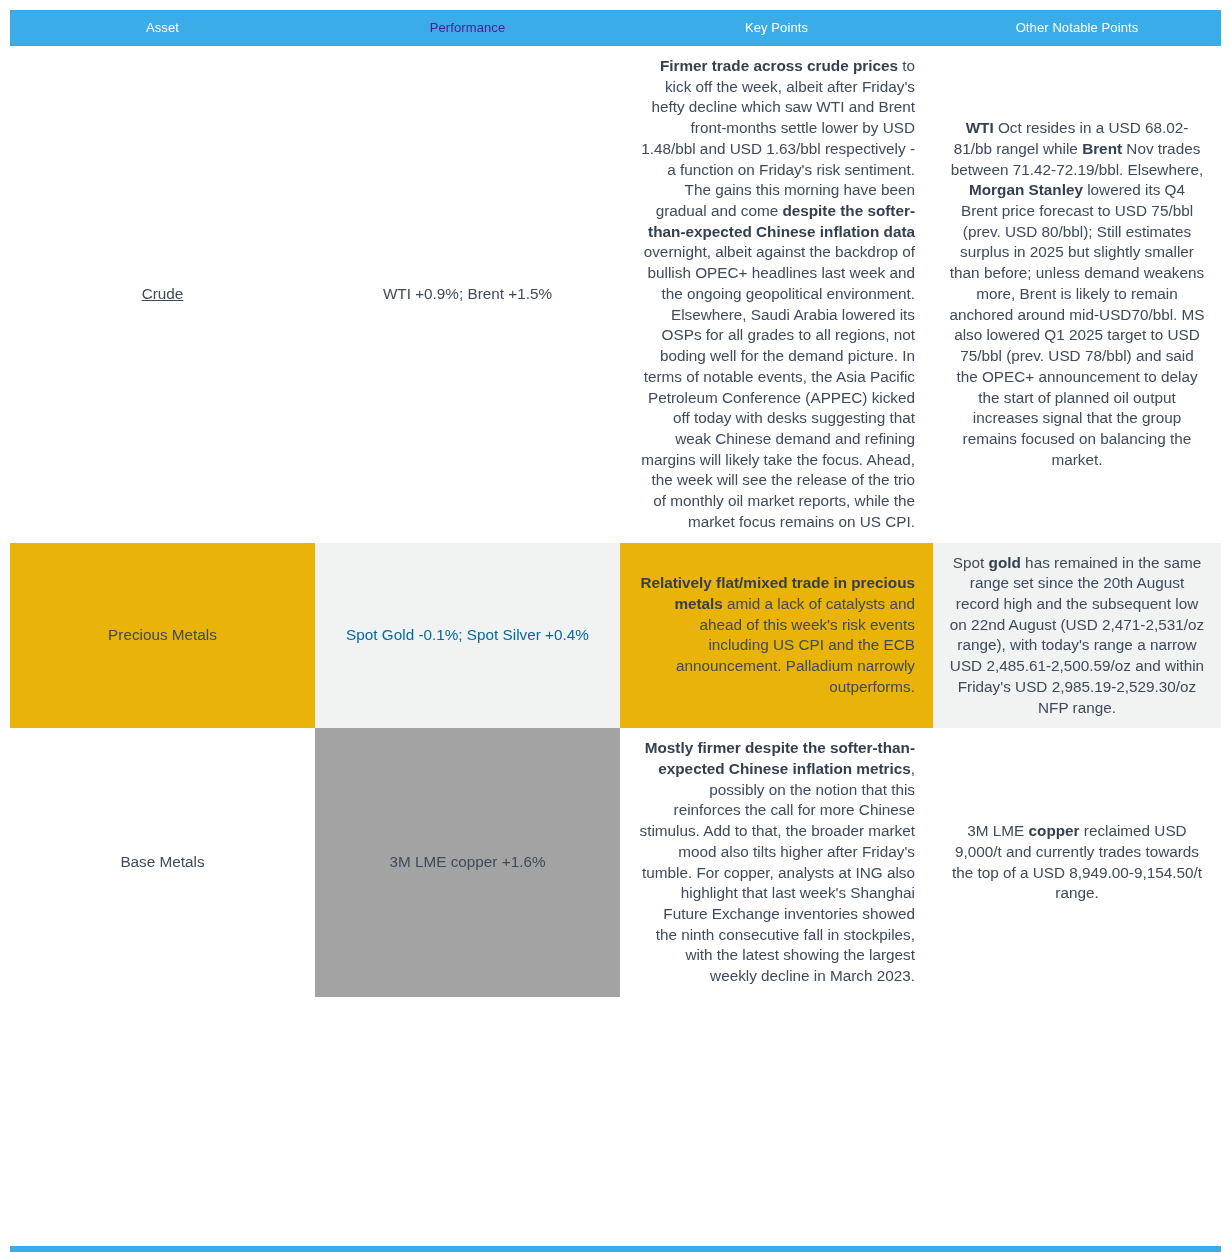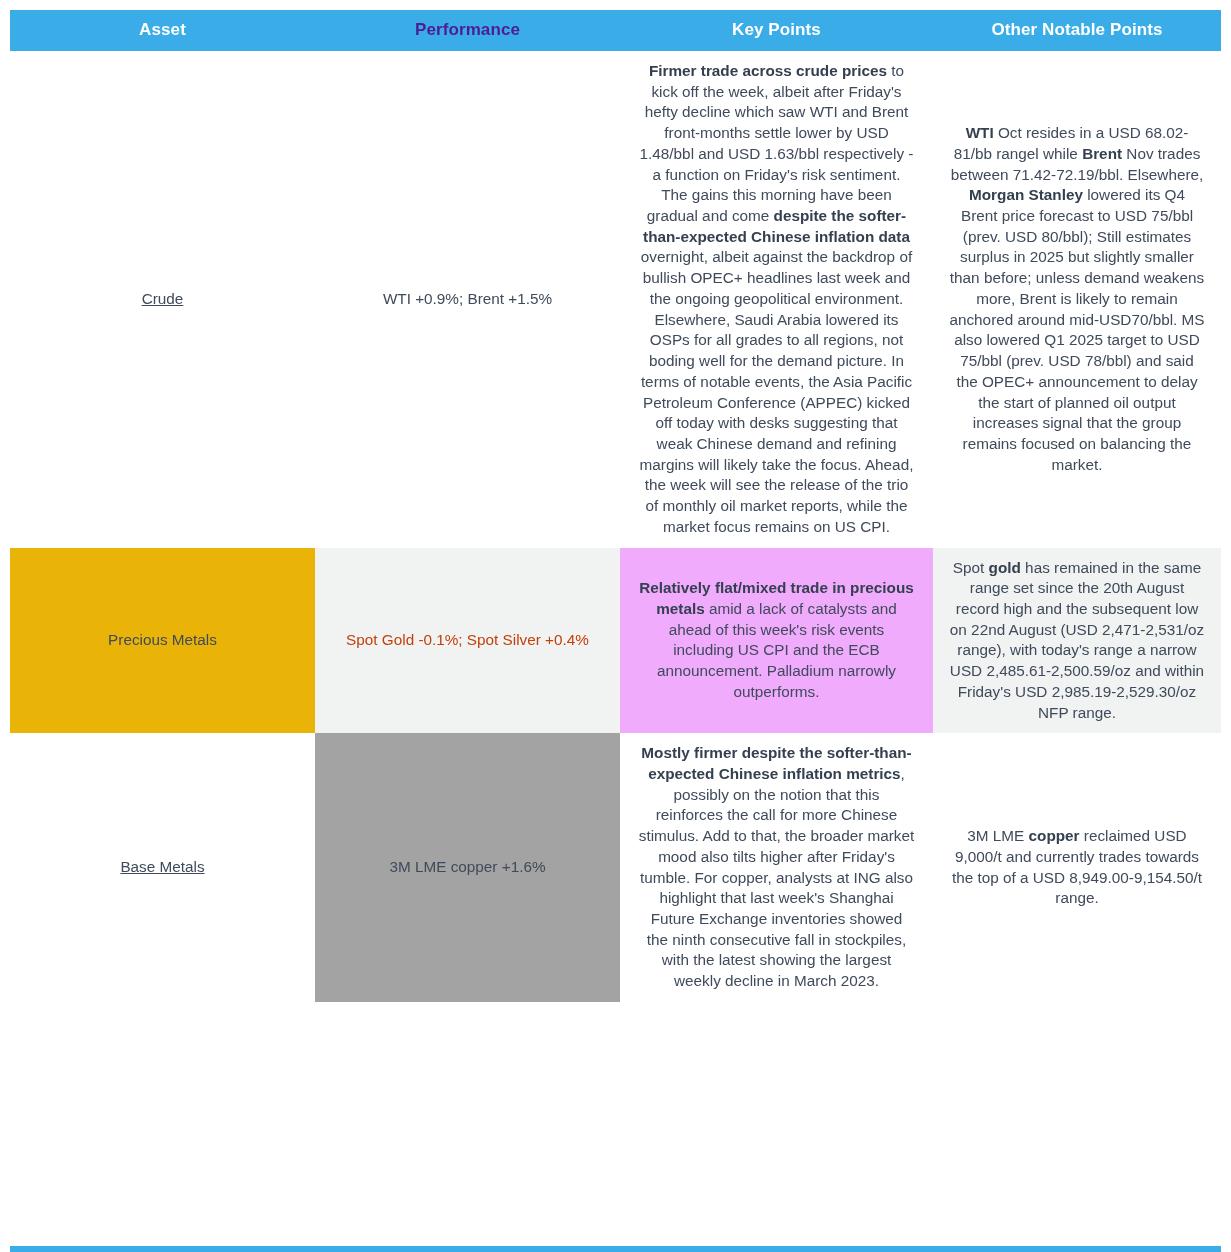--- a/index.html
+++ b/index.html
@@ -27,22 +27,22 @@
     margin-top: 10px;
   }
   col.c-asset       { width: 305px; }
   col.c-performance { width: 305px; }
   col.c-key         { width: 313px; }
   col.c-other       { width: 288px; }
 
   thead th {
     background: #3aade8;
     color: #ffffff;
-    font-size: 17px;
-    font-weight: bold;
+    font-size: 13px;
+    font-weight: normal;
     text-align: center;
     padding: 10px 6px 11px 6px;
     letter-spacing: 0.1px;
     border: none;
   }
   tbody td {
     vertical-align: middle;
     text-align: center;
     color: #3f4a5a;
     font-size: 15.3px;
@@ -52,20 +52,21 @@
   }
   tbody tr.row-alt td {
     background: #f1f2f2;
   }
   tbody tr.row-plain td {
     background: #ffffff;
   }
   tbody td.cell-narrative {
     padding-left: 18px;
     padding-right: 18px;
+    text-align: right;
   }
   tbody td.cell-other {
     padding-left: 16px;
     padding-right: 16px;
   }
   tbody td b, tbody td strong {
     font-weight: bold;
     color: #343f4f;
   }
   .bottom-rule {
@@ -101,27 +102,27 @@
 
       <tr class="row-plain">
         <td class="cell-asset" style="background: rgb(255, 255, 255); color: rgb(63, 74, 90); text-decoration: underline;">Crude</td>
         <td class="cell-performance" style="background: rgb(255, 255, 255); color: rgb(63, 74, 90);">WTI +0.9%; Brent +1.5%</td>
         <td class="cell-narrative" style="background: rgb(255, 255, 255); color: rgb(63, 74, 90);"><b>Firmer trade across crude prices</b> to kick off the week, albeit after Friday's hefty decline which saw WTI and Brent front-months settle lower by USD 1.48/bbl and USD 1.63/bbl respectively - a function on Friday's risk sentiment. The gains this morning have been gradual and come <b>despite the softer-than-expected Chinese inflation data</b> overnight, albeit against the backdrop of bullish OPEC+ headlines last week and the ongoing geopolitical environment. Elsewhere, Saudi Arabia lowered its OSPs for all grades to all regions, not boding well for the demand picture. In terms of notable events, the Asia Pacific Petroleum Conference (APPEC) kicked off today with desks suggesting that weak Chinese demand and refining margins will likely take the focus. Ahead, the week will see the release of the trio of monthly oil market reports, while the market focus remains on US CPI.</td>
         <td class="cell-other" style="background: rgb(255, 255, 255); color: rgb(63, 74, 90);"><b>WTI</b> Oct resides in a USD 68.02-81/bb rangel while <b>Brent</b> Nov trades between 71.42-72.19/bbl. Elsewhere, <b>Morgan Stanley</b> lowered its Q4 Brent price forecast to USD 75/bbl (prev. USD 80/bbl); Still estimates surplus in 2025 but slightly smaller than before; unless demand weakens more, Brent is likely to remain anchored around mid-USD70/bbl. MS also lowered Q1 2025 target to USD 75/bbl (prev. USD 78/bbl) and said the OPEC+ announcement to delay the start of planned oil output increases signal that the group remains focused on balancing the market.</td>
       </tr>
 
       <tr class="row-alt">
         <td class="cell-asset" style="background: #eab308; color: rgb(63, 74, 90);">Precious Metals</td>
-        <td class="cell-performance" style="background: rgb(241, 242, 242); color: #c2410c;">Spot Gold -0.1%; Spot Silver +0.4%</td>
-        <td class="cell-narrative" style="background: #f0abfc; color: rgb(63, 74, 90);"><b>Relatively flat/mixed trade in precious metals</b> amid a lack of catalysts and ahead of this week's risk events including US CPI and the ECB announcement. Palladium narrowly outperforms.</td>
+        <td class="cell-performance" style="background: rgb(241, 242, 242); color: #0369a1;">Spot Gold -0.1%; Spot Silver +0.4%</td>
+        <td class="cell-narrative" style="background: #eab308; color: rgb(63, 74, 90);"><b>Relatively flat/mixed trade in precious metals</b> amid a lack of catalysts and ahead of this week's risk events including US CPI and the ECB announcement. Palladium narrowly outperforms.</td>
         <td class="cell-other" style="background: rgb(241, 242, 242); color: rgb(63, 74, 90);">Spot <b>gold</b> has remained in the same range set since the 20th August record high and the subsequent low on 22nd August (USD 2,471-2,531/oz range), with today's range a narrow USD 2,485.61-2,500.59/oz and within Friday's USD 2,985.19-2,529.30/oz NFP range.</td>
       </tr>
 
       <tr class="row-plain">
-        <td class="cell-asset" style="background: rgb(255, 255, 255); color: rgb(63, 74, 90); text-decoration: underline;">Base Metals</td>
+        <td class="cell-asset" style="background: rgb(255, 255, 255); color: rgb(63, 74, 90);">Base Metals</td>
         <td class="cell-performance" style="background: #a3a3a3; color: rgb(63, 74, 90);">3M LME copper +1.6%</td>
         <td class="cell-narrative" style="background: rgb(255, 255, 255); color: rgb(63, 74, 90);"><b>Mostly firmer despite the softer-than-expected Chinese inflation metrics</b>, possibly on the notion that this reinforces the call for more Chinese stimulus. Add to that, the broader market mood also tilts higher after Friday's tumble. For copper, analysts at ING also highlight that last week's Shanghai Future Exchange inventories showed the ninth consecutive fall in stockpiles, with the latest showing the largest weekly decline in March 2023.</td>
         <td class="cell-other" style="background: rgb(255, 255, 255); color: rgb(63, 74, 90);">3M LME <b>copper</b> reclaimed USD 9,000/t and currently trades towards the top of a USD 8,949.00-9,154.50/t range.</td>
       </tr>
 
     </tbody>
   </table>
 
   <div class="bottom-rule" style="background: rgb(58, 173, 232);"></div>
 

